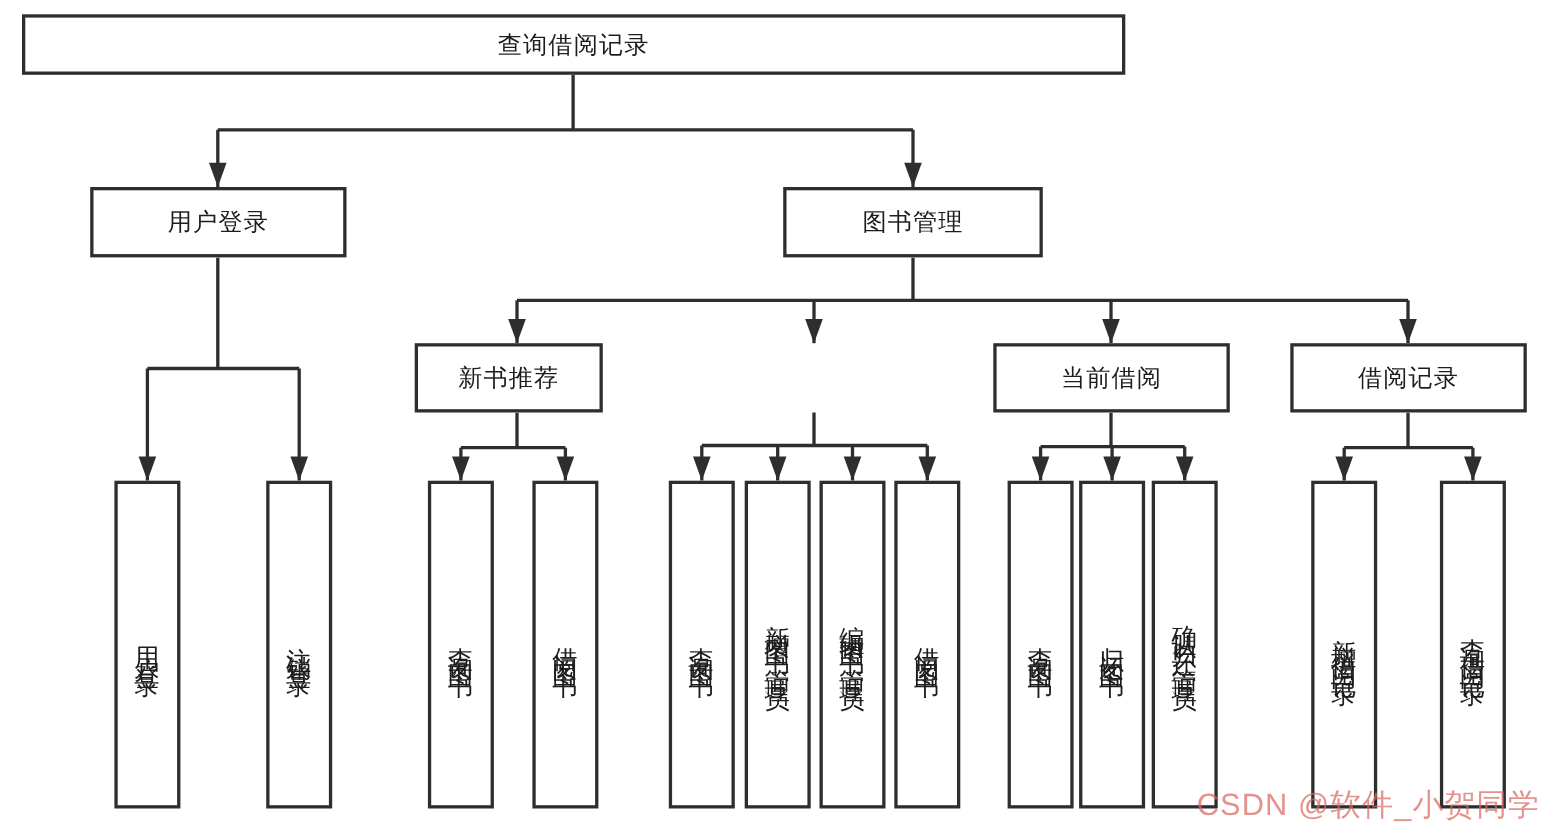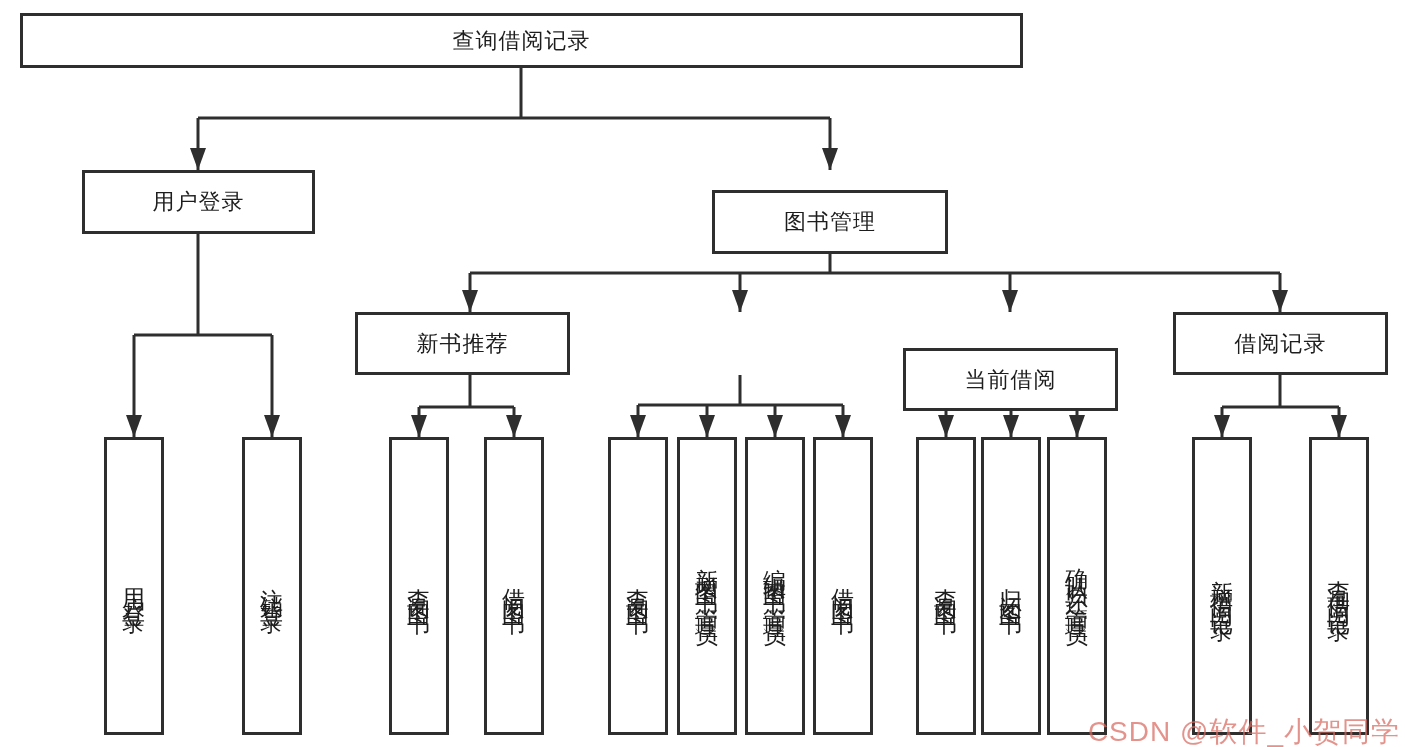--- a/index.html
+++ b/index.html
@@ -100,24 +100,24 @@
     <g stroke="#2e2e2e" stroke-width="3" fill="none">
       <path d="M1280,375 V407 M1222,407 H1339"></path>
       <line x1="1222" y1="407" x2="1222" y2="437" marker-end="url(#arr)"></line>
       <line x1="1339" y1="407" x2="1339" y2="437" marker-end="url(#arr)"></line>
     </g>
   </svg>
 
   <div class="box box-h" style="left:20px; top:13px; width:1003px; height:55px;">查询借阅记录</div>
 
   <div class="box box-h" style="left:82px; top:170px; width:233px; height:64px;">用户登录</div>
-  <div class="box box-h" style="left:712px; top:170px; width:236px; height:64px;margin-top:20px;">图书管理</div>
+  <div class="box box-h" style="left:712px; top:170px; width:236px; height:64px;">图书管理</div>
 
-  <div class="box box-h" style="left:355px; top:312px; width:215px; height:63px;">新书推荐</div>
-  <div class="box box-h" style="left:903px; top:312px; width:215px; height:63px;margin-top:36px;">当前借阅</div>
+  <div class="box box-h" style="left:377px; top:312px; width:171px; height:63px;">新书推荐</div>
+  <div class="box box-h" style="left:903px; top:312px; width:215px; height:63px;">当前借阅</div>
   <div class="box box-h" style="left:1173px; top:312px; width:215px; height:63px;">借阅记录</div>
 
   <div class="box box-v" style="left:104px; top:437px; width:60px; height:298px;">用户登录</div>
   <div class="box box-v" style="left:242px; top:437px; width:60px; height:298px;">注销登录</div>
 
   <div class="box box-v" style="left:389px; top:437px; width:60px; height:298px;">查询图书</div>
   <div class="box box-v" style="left:484px; top:437px; width:60px; height:298px;">借阅图书</div>
 
   <div class="box box-v" style="left:608px; top:437px; width:60px; height:298px;">查询图书</div>
   <div class="box box-v" style="left:677px; top:437px; width:60px; height:298px;">新增图书（管理员）</div>

